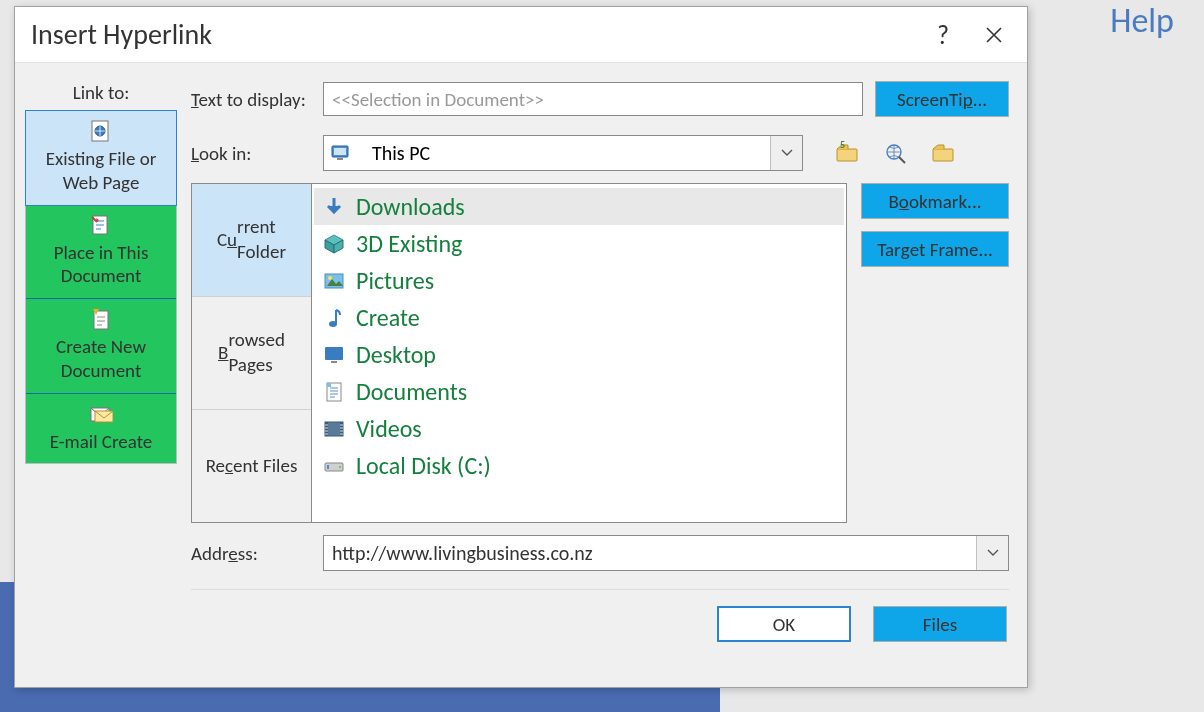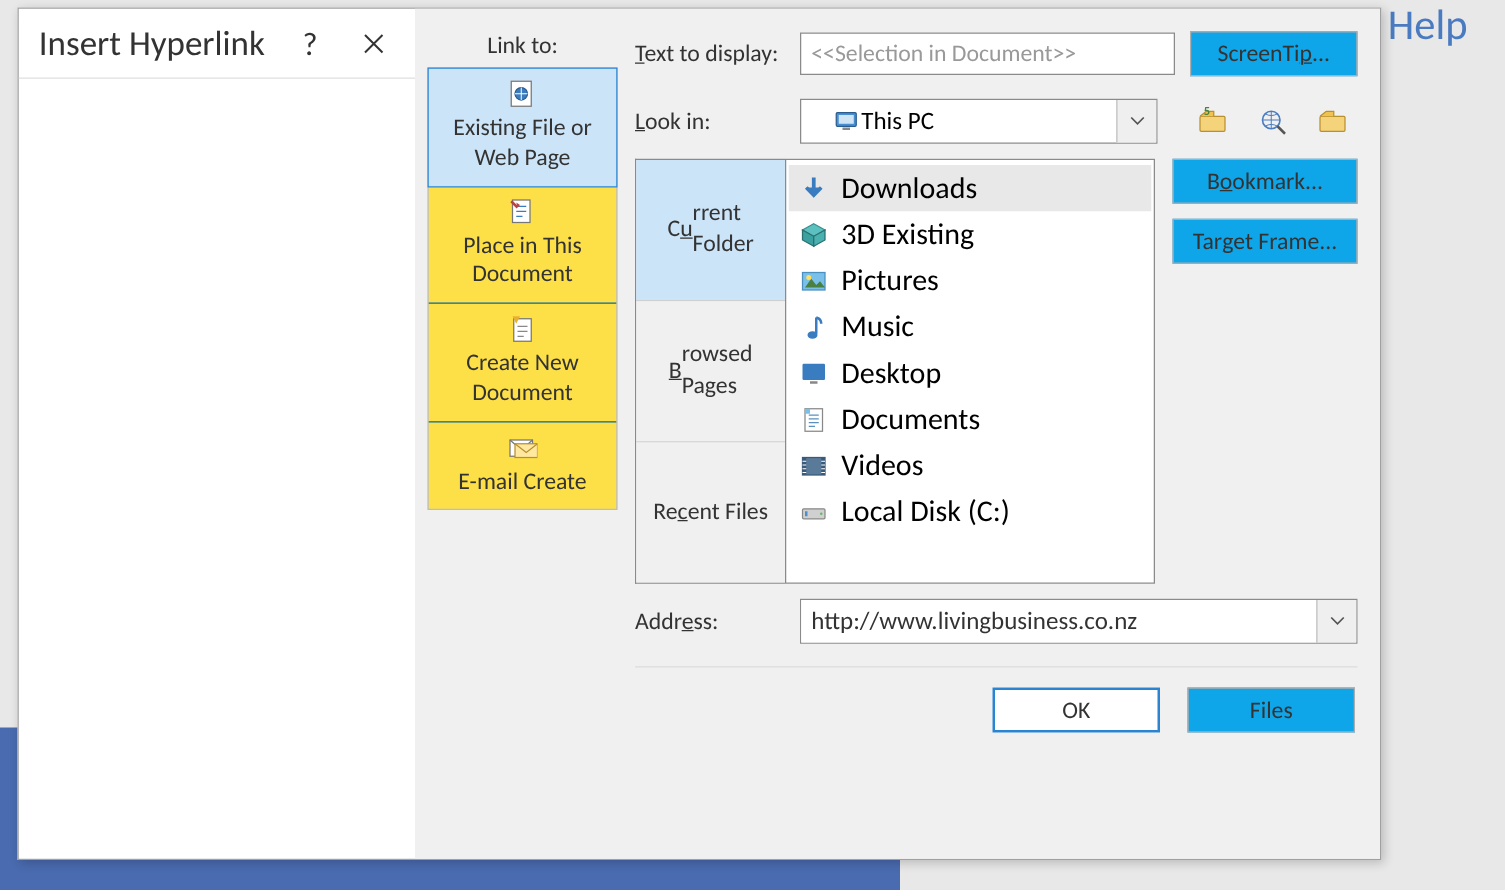--- a/index.html
+++ b/index.html
@@ -5,25 +5,25 @@
 * { box-sizing: border-box; margin: 0; padding: 0; font-family: "Segoe UI", Calibri, Arial, sans-serif; }
 body { background: #f0f0f0; width: 1204px; height: 712px; overflow: hidden; position: relative; }
 
 .backdrop { position: absolute; inset: 0; background: #e8e8e8; }
 .backdrop-top { position: absolute; top: 0; right: 30px; font-size: 34px; color: #4a7bc0; }
 .backdrop-blue { position: absolute; left: 0; bottom: 0; top: 582px; width: 720px; background: #4a6bb0; }
 
 .dialog {
   position: absolute;
   left: 14px; top: 6px;
-  width: 1091px; height: 682px;
+  width: 1014px; height: 682px;
   background: #fff;
   border: 1px solid #a0a0a0;
   box-shadow: 2px 2px 8px rgba(0,0,0,0.2);
-  display: flex; flex-direction: row;
+  display: flex; flex-direction: column;
 }
 
 .titlebar {
   height: 56px;
   display: flex; align-items: center;
   padding: 0 18px 0 16px;
   border-bottom: 1px solid #e0e0e0;
 }
 .titlebar .title { font-size: 28px; font-weight: 300; color: #333; flex: 1; }
 .titlebar .help-icon { font-size: 26px; color: #333; padding: 0 30px; cursor: pointer; }
@@ -32,21 +32,21 @@
 .dialog-body {
   flex: 1;
   background: #f0f0f0;
   padding: 18px 18px 18px 10px;
   display: flex;
   gap: 14px;
 }
 
 .left-panel { width: 152px; display: flex; flex-direction: column; }
 .link-to-label { text-align: center; font-size: 19px; color: #333; margin-bottom: 6px; }
-.link-to-tabs { border: 1px solid #bdbdbd; background: #fde047; display: flex; flex-direction: column; }
+.link-to-tabs { border: 1px solid #bdbdbd; background: #22c55e; display: flex; flex-direction: column; }
 .link-tab {
   display: flex; flex-direction: column; align-items: center;
   padding: 8px 6px 10px 6px; text-align: center;
   font-size: 19px; color: #333; cursor: pointer;
   border-bottom: 1px solid #0369a1;
   line-height: 1.25;
 }
 .link-tab:last-child { border-bottom: none; }
 .link-tab.selected { background: #cce4f7; border: 1px solid #2a84d2; margin: -1px; }
 .link-tab .tab-icon { margin-bottom: 4px; width: 24px; height: 24px; display: flex; align-items: center; justify-content: center; }
@@ -63,21 +63,21 @@
 .btn {
   height: 36px; min-width: 134px; padding: 0 14px; border: 1px solid #adadad;
   background: #0ea5e9; font-size: 19px; color: #333; cursor: pointer;
   display: inline-flex; align-items: center; justify-content: center;
 }
 
 .lookin-row { display: flex; align-items: center; gap: 12px; }
 .lookin-combo {
   display: flex; border: 1px solid #8a8a8a; background: #fff; height: 36px; flex: 1;
 }
-.lookin-combo .combo-text { flex: 1; display: flex; align-items: center; gap: 0; padding: 0 26px; font-size: 20px; }
+.lookin-combo .combo-text { flex: 1; display: flex; align-items: center; gap: 20px; padding: 0 6px; font-size: 20px; }
 .lookin-combo .combo-arrow {
   width: 32px; border-left: 1px solid #c0c0c0; background: #efefef;
   display: flex; align-items: center; justify-content: center; cursor: pointer;
 }
 .toolbar-btns { display: flex; gap: 10px; margin-left: 14px; }
 .tb-btn {
   width: 38px; height: 34px; border: 1px solid transparent;
   display: flex; align-items: center; justify-content: center; cursor: pointer;
 }
 
@@ -90,21 +90,21 @@
 }
 .side-tab.selected { background: #cce4f7; }
 .side-tab:not(:last-child) { border-bottom: 1px solid #d0d0d0; }
 
 .file-list {
   flex: 1; border: 1px solid #8a8a8a; background: #fff; overflow-y: auto;
   padding: 4px 2px;
 }
 .file-item {
   display: flex; align-items: center; gap: 10px; padding: 4px 8px;
-  font-size: 24px; color: #000000; cursor: pointer;
+  font-size: 24px; color: #15803d; cursor: pointer;
 }
 .file-item.selected { background: #e8e8e8; }
 .file-icon { width: 24px; height: 24px; display: inline-flex; align-items: center; justify-content: center; }
 
 .right-btn-col { width: 148px; display: flex; flex-direction: column; gap: 12px; margin-left: 14px; }
 
 .address-row { display: flex; align-items: center; gap: 12px; }
 .address-combo { flex: 1; display: flex; border: 1px solid #8a8a8a; background: #fff; height: 36px; }
 .address-combo input {
   flex: 1; border: none; outline: none; font-size: 20px; padding: 0 8px; color: #333;
@@ -297,21 +297,21 @@
             <span>Pictures</span>
           </div>
           <div class="file-item">
             <span class="file-icon">
               <svg width="20" height="22" viewBox="0 0 20 22">
                   <path d="M12 3 L12 16" stroke="#3a7cc0" stroke-width="2"></path>
                   <ellipse cx="9" cy="17" rx="4" ry="3" fill="#3a7cc0"></ellipse>
                   <path d="M12 3 Q16 4 16 8" stroke="#3a7cc0" stroke-width="2" fill="none"></path>
                 </svg>
             </span>
-            <span>Music</span>
+            <span>Create</span>
           </div>
           <div class="file-item">
             <span class="file-icon">
               <svg width="22" height="20" viewBox="0 0 22 20">
                   <rect x="2" y="2" width="18" height="13" rx="1" fill="#3a7cc0"></rect>
                   <rect x="8" y="16" width="6" height="2" fill="#888"></rect>
                 </svg>
             </span>
             <span>Desktop</span>
           </div>

